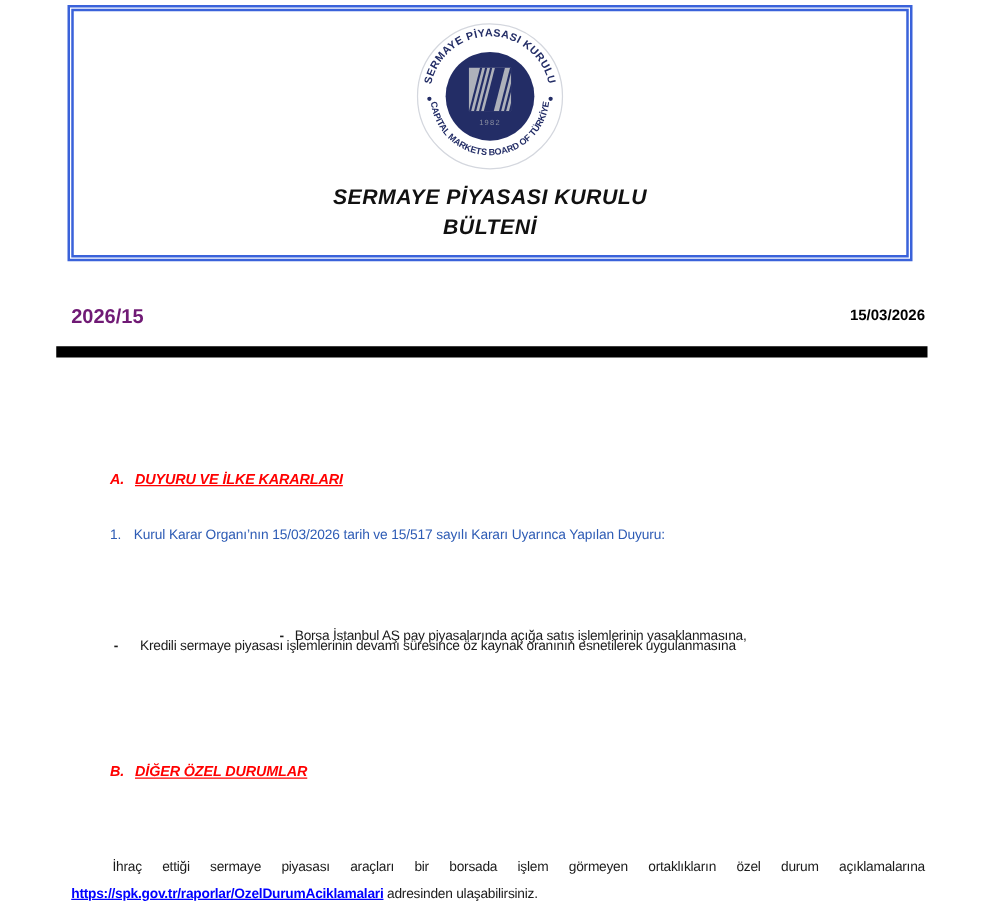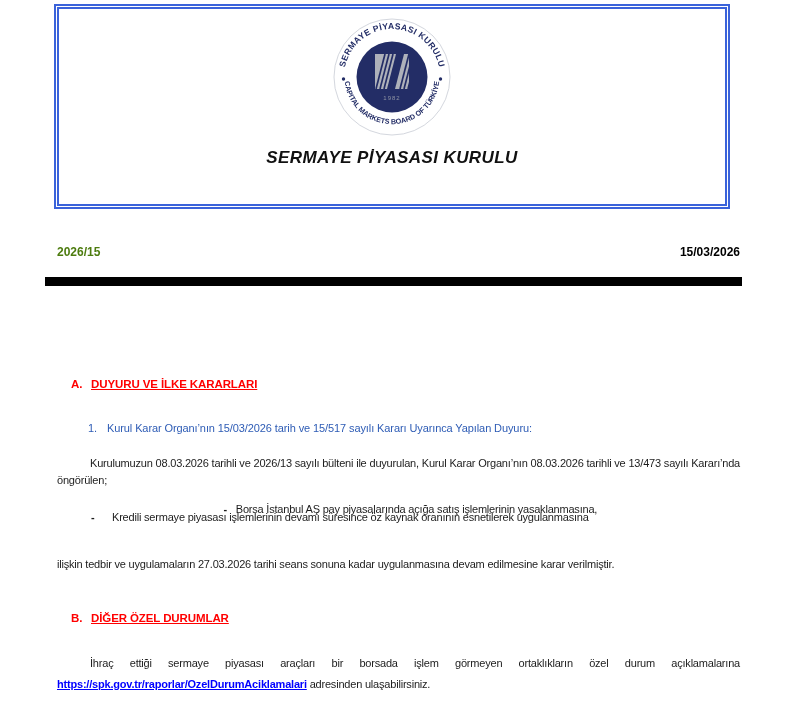--- a/index.html
+++ b/index.html
@@ -14,27 +14,28 @@
   }
   .logo{display:block;margin:0 auto;}
   .ring-text{fill:#232D66;font-weight:bold;}
   .ring-top{font-size:8.6px;letter-spacing:0.4px;}
   .ring-bottom{font-size:7.2px;letter-spacing:-0.1px;}
   .doc-title{
     margin-top:10px;font-size:17px;font-weight:bold;font-style:italic;
     letter-spacing:0.4px;line-height:24px;color:#111;
   }
   
-  .meta-number{position:absolute;left:57px;top:245px;font-size:12px;font-weight:bold;color:#4d7c0f;}
+  .meta-number{position:absolute;left:57px;top:245px;font-size:16px;font-weight:bold;color:#701a75;}
   .meta-date{position:absolute;right:46px;top:245px;font-size:12px;font-weight:bold;color:#000;margin-left:28px;}
   .black-bar{position:absolute;left:45px;top:277px;width:697px;height:9px;background:#000;}
   
   .sec-heading{
-    position:absolute;left:71px;font-size:11.5px;font-weight:bold;color:#FF0000;
+    position:absolute;left:88px;font-size:11.5px;font-weight:bold;color:#FF0000;
     letter-spacing:-0.1px;
+    font-style:italic;
   }
   .sec-label{display:inline-block;width:20px;}
   .sec-title{text-decoration:underline;}
   .item-heading{
     position:absolute;left:88px;font-size:11px;font-weight:normal;color:#2E5CB5;
     letter-spacing:-0.1px;width:660px;
   }
   .item-label{display:inline-block;width:19px;}
   .para{
     position:absolute;left:57px;width:683px;margin:0;font-size:11px;line-height:17px;
@@ -81,49 +82,48 @@
           <line x1="67" y1="71" x2="76" y2="36"></line>
           <line x1="71" y1="71" x2="80" y2="36"></line>
           <line x1="75" y1="71" x2="84" y2="36"></line>
         </g>
         <polygon points="54,71 62,71 71,36 63,36" fill="#232D66"></polygon>
       </g>
       <text x="59" y="82" text-anchor="middle" font-size="6" letter-spacing="1" fill="#8E93A3">1982</text>
     </svg>
     <div class="doc-title">
       <div>SERMAYE PİYASASI KURULU</div>
+      <div>BÜLTENİ</div>
     </div>
   </div>
 
   <div class="meta-number">2026/15</div>
   <div class="meta-date">15/03/2026</div>
   <div class="black-bar"></div>
 
   <div class="sec-heading" style="top:378px;">
     <span class="sec-label">A.</span><span class="sec-title">DUYURU VE İLKE KARARLARI</span>
   </div>
 
   <div class="item-heading" style="top:422px;">
     <span class="item-label">1.</span><span>Kurul Karar Organı’nın 15/03/2026 tarih ve 15/517 sayılı Kararı Uyarınca Yapılan Duyuru:</span>
   </div>
 
-  <p class="para justify indent" style="top:455px;">Kurulumuzun 08.03.2026 tarihli ve 2026/13 sayılı bülteni ile duyurulan, Kurul Karar Organı’nın 08.03.2026 tarihli ve 13/473 sayılı Kararı’nda öngörülen;</p>
 
   <div class="bullet" style="top:503px;text-align:center;">
     <span class="dash">-</span><span>Borsa İstanbul AŞ pay piyasalarında açığa satış işlemlerinin yasaklanmasına,</span>
   </div>
   <div class="bullet" style="top:511px;">
     <span class="dash">-</span><span>Kredili sermaye piyasası işlemlerinin devamı süresince öz kaynak oranının esnetilerek uygulanmasına</span>
   </div>
 
-  <p class="para" style="top:556px;">ilişkin tedbir ve uygulamaların 27.03.2026 tarihi seans sonuna kadar uygulanmasına devam edilmesine karar verilmiştir.</p>
 
   <div class="sec-heading" style="top:612px;">
     <span class="sec-label">B.</span><span class="sec-title">DİĞER ÖZEL DURUMLAR</span>
   </div>
 
-  <p class="para justify indent" style="top:653px;line-height:21px;">
+  <p class="para justify indent" style="top:684px;line-height:21px;">
     <span>İhraç ettiği sermaye piyasası araçları bir borsada işlem görmeyen ortaklıkların özel durum açıklamalarına</span>
     <a class="spk-link" href="#">https://spk.gov.tr/raporlar/OzelDurumAciklamalari</a>
     <span>adresinden ulaşabilirsiniz.</span>
   </p>
 
 </div>
 
 </body></html>

